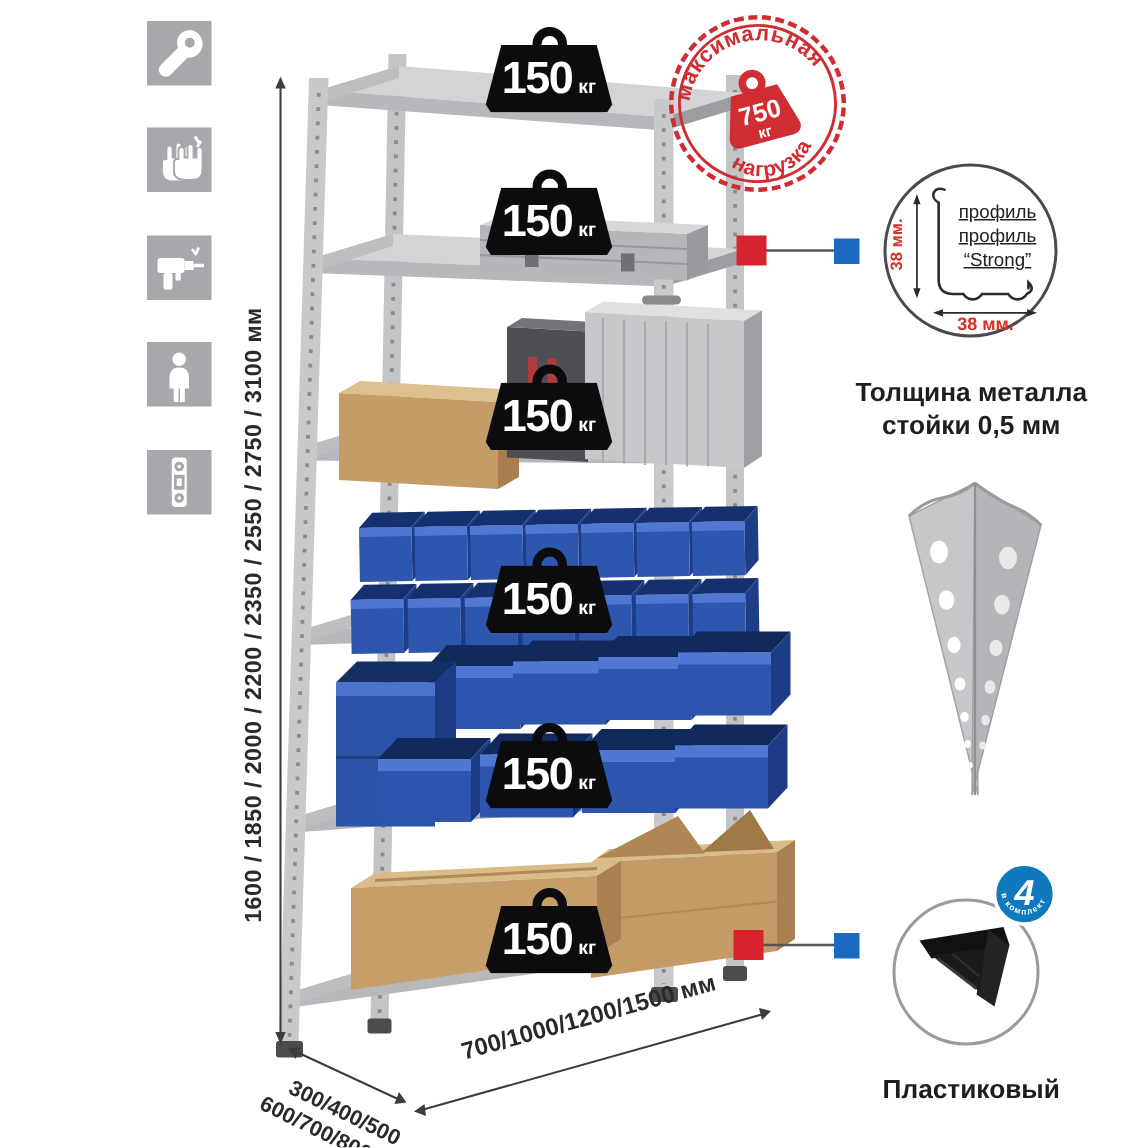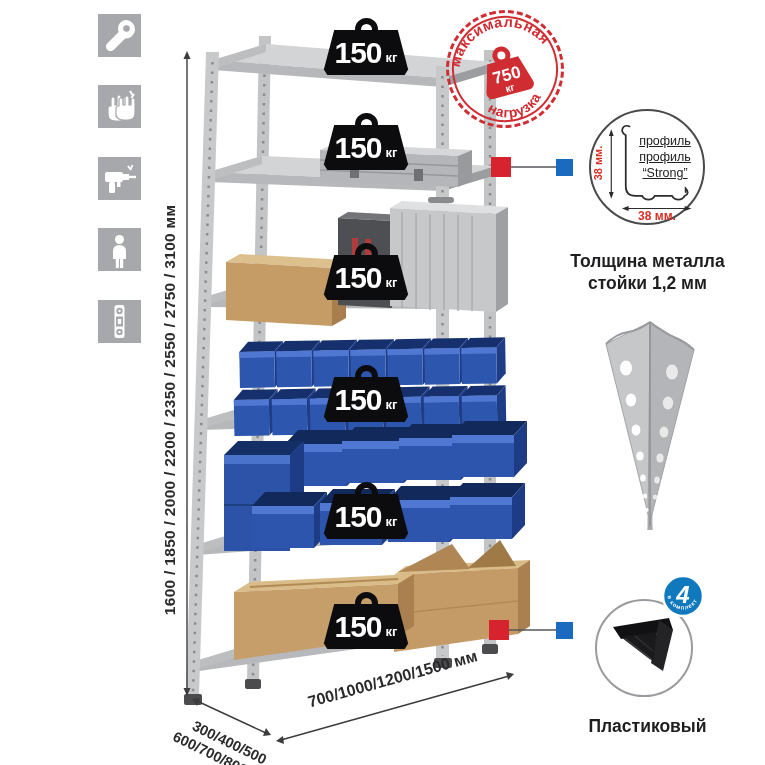--- a/index.html
+++ b/index.html
@@ -373,21 +373,21 @@
     <div class="abs red-dim" style="left:-22px;top:46px;width:58px;text-align:center;font-size:11px;transform:rotate(-90deg);">38 мм.</div>
     <div class="abs red-dim" style="left:36px;top:98px;width:60px;text-align:center;font-size:12px;">38 мм.</div>
     <div class="abs" style="left:44px;top:22px;width:60px;text-align:center;color:#222;font-size:12.5px;font-weight:500;line-height:16px;text-decoration:underline;">
       <div>профиль</div>
       <div>профиль</div>
       <div>“Strong”</div>
     </div>
   </div>
   <div class="caption" style="left:560px;top:234px;width:175px;">
     <div>Толщина металла</div>
-    <div>стойки 1,2 мм</div>
+    <div>стойки 0,5 мм</div>
   </div>
 
   <div class="detail-circle" style="left:595px;top:599px;width:94px;height:94px;border-color:#9a9b9e;">
     <svg width="94" height="94" viewBox="0 0 94 94">
       <g>
         <polygon points="16,26 72,17 76,29 24,38" fill="#111113"></polygon>
         <polygon points="62,19 76,29 66,70 54,62" fill="#232325"></polygon>
         <polygon points="24,36 60,31 56,60" fill="#1a1a1c"></polygon>
         <line x1="28" y1="38" x2="54" y2="58" stroke="#3a3a3c" stroke-width="2"></line>
         <line x1="38" y1="35" x2="56" y2="50" stroke="#303032" stroke-width="1.5"></line>

